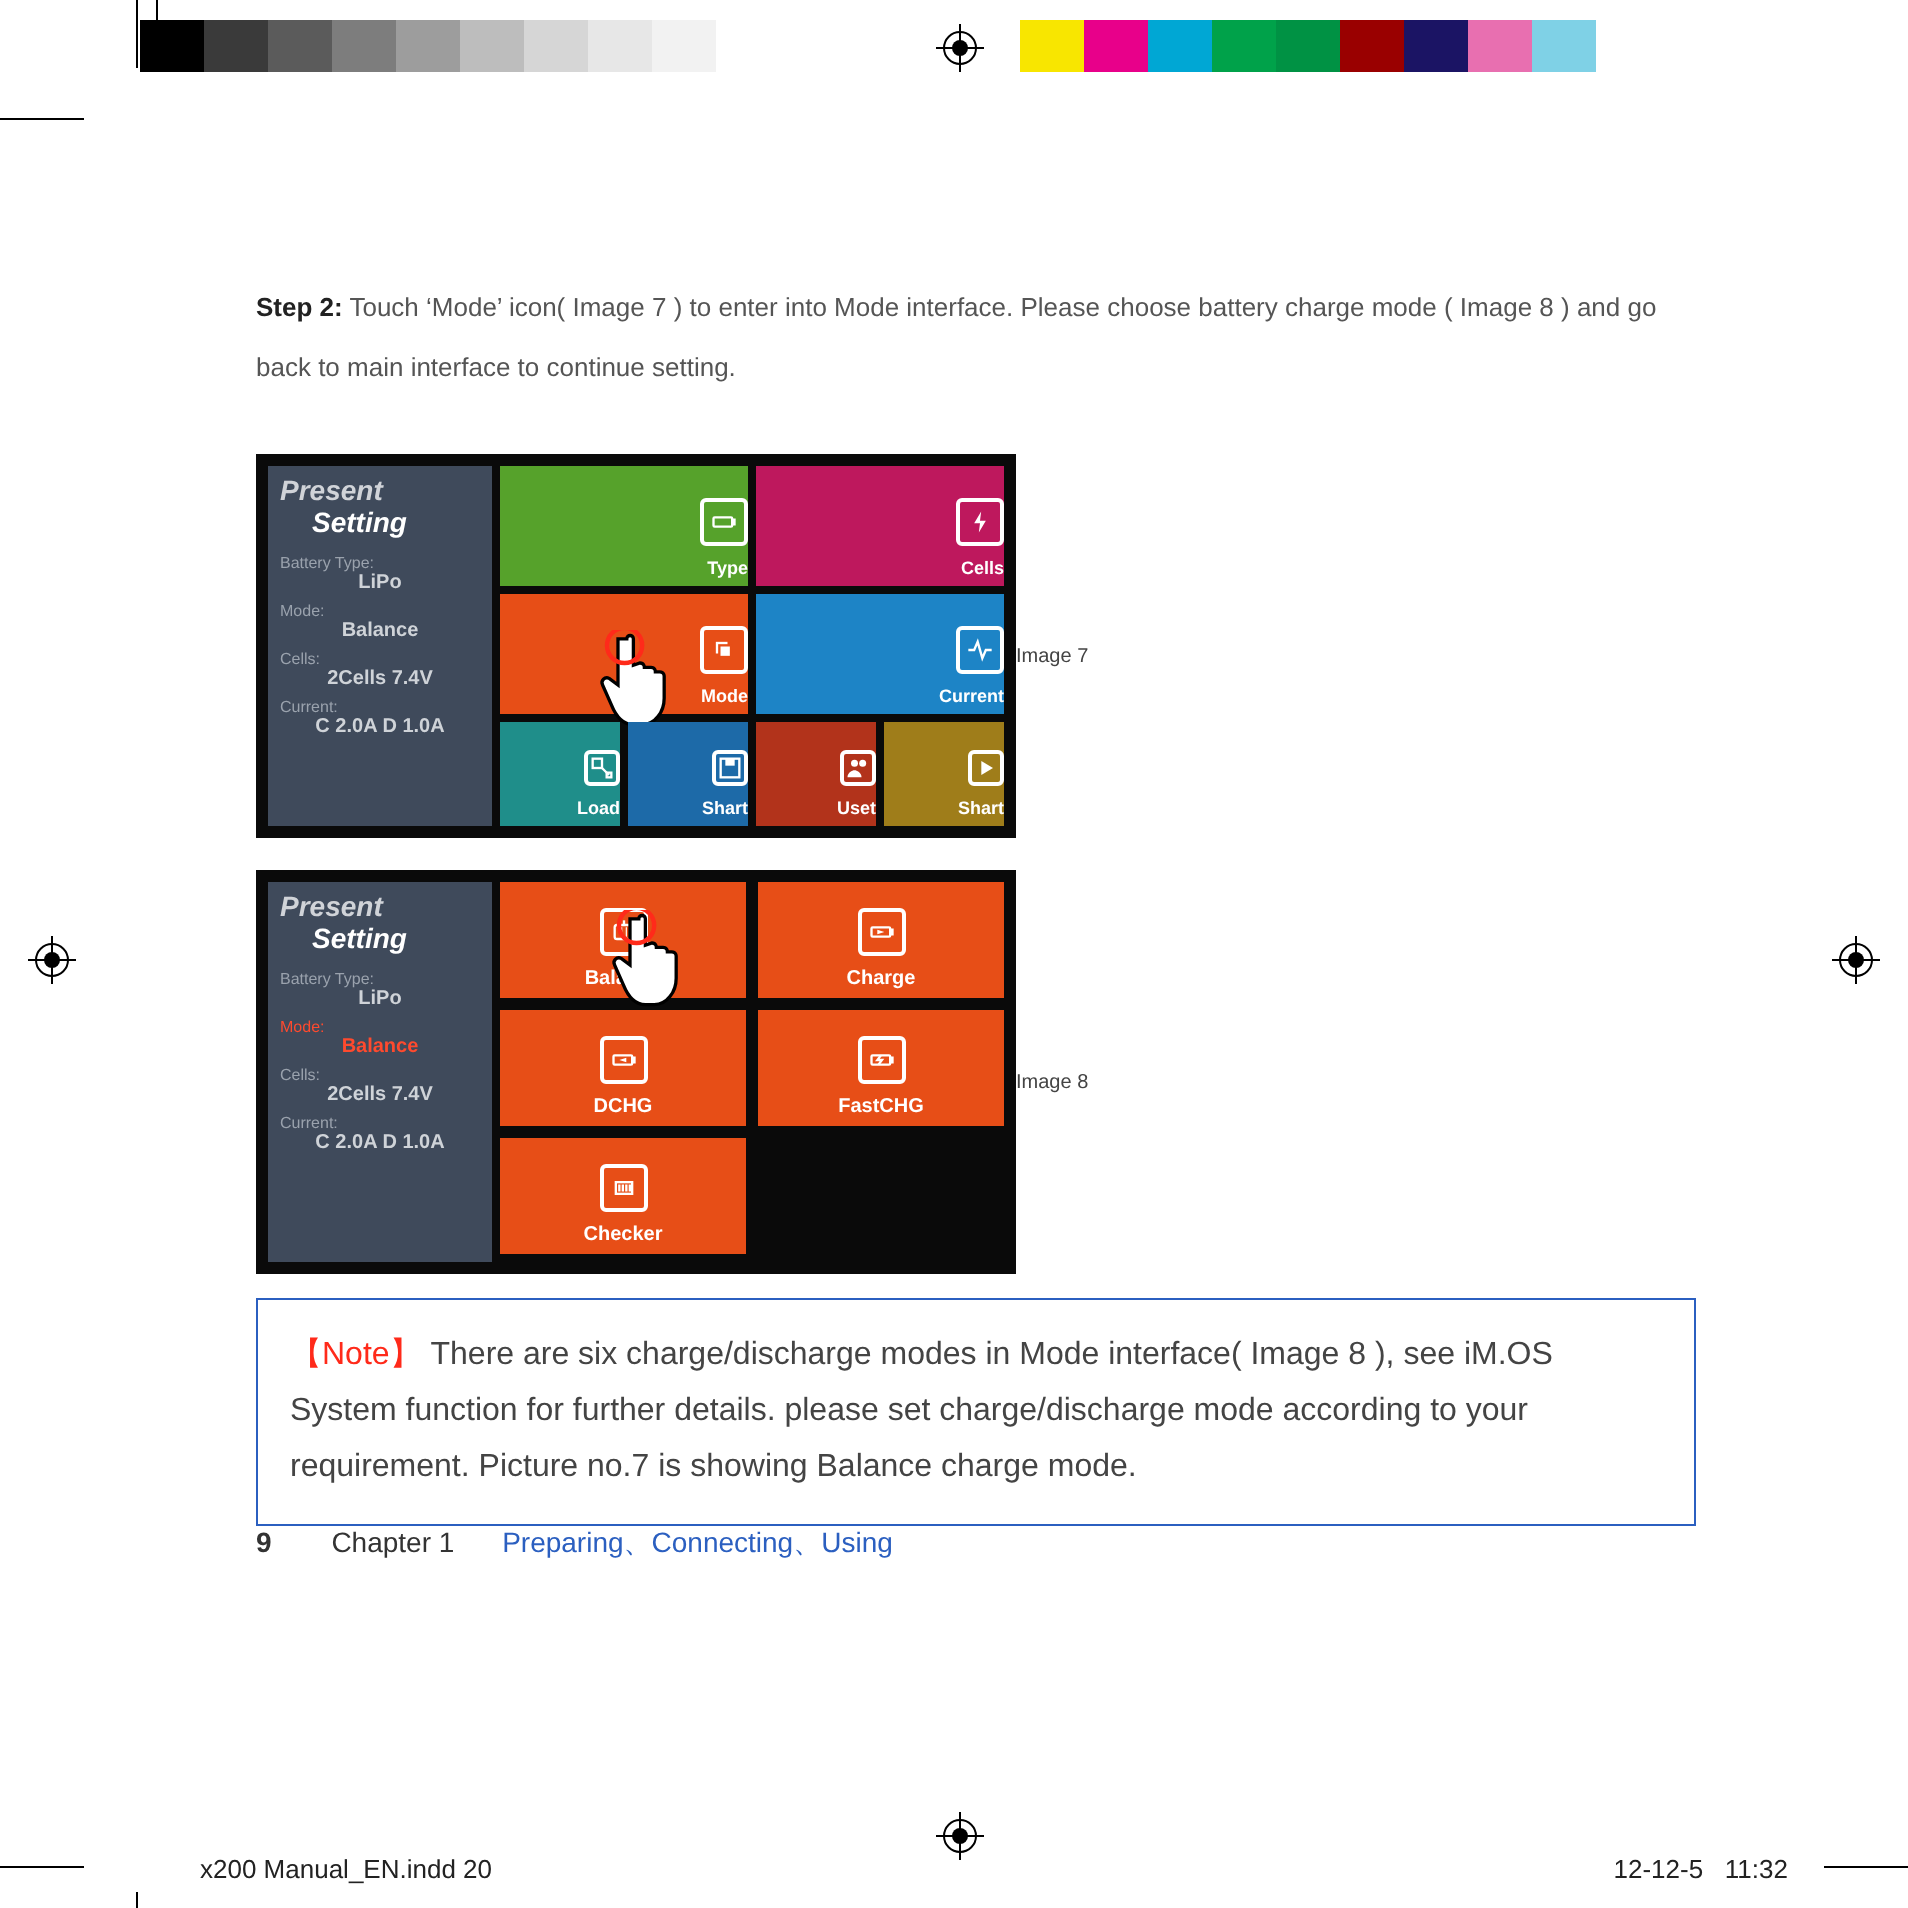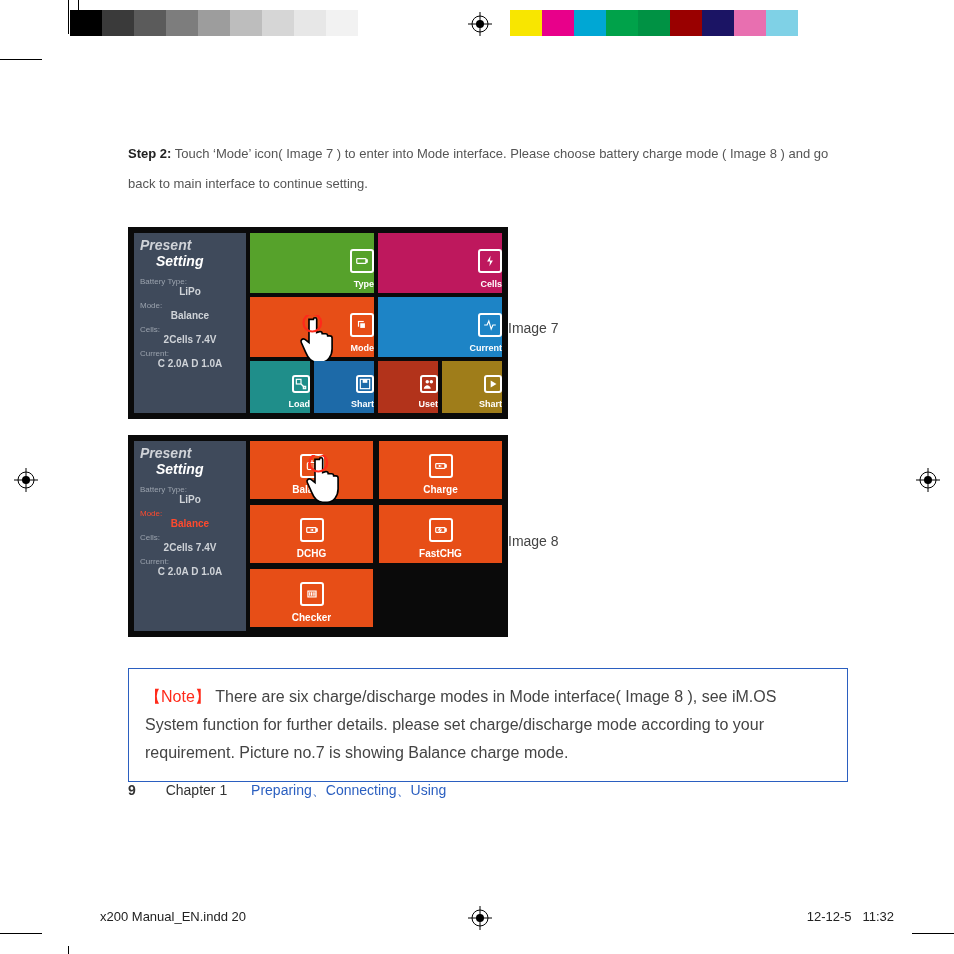--- a/index.html
+++ b/index.html
@@ -28,21 +28,21 @@
 
   
   .crop { position: absolute; background: #000; }
 
   
   .content { position: absolute; left: 128px; top: 126px; width: 720px; }
   .para { font-size: 13px; line-height: 30px; color: #555; }
   .para b { color: #222; }
 
   .screenshot-wrap { margin-top: 28px; display: flex; flex-direction: row; align-items: center; }
-  .caption { font-size: 14px; color: #444; margin-top: 10px; }
+  .caption { font-size: 10px; color: #444; margin-top: 10px; }
 
   
   .shot { background: #0a0a0a; padding: 6px; width: 380px; display: grid; grid-template-columns: 112px 1fr; grid-template-rows: auto; gap: 4px; }
   .present {
     background: #3f4a5b; color: #cfd3d9; font-size: 9px; padding: 4px 6px;
     display: flex; flex-direction: column; justify-content: flex-start;
     font-style: italic; font-weight: bold;
   }
   .present .hdr1 { color: #d0d3d8; font-size: 14px; font-style: italic; margin: 0; }
   .present .hdr2 { color: #fff; font-size: 14px; font-style: italic; margin: 0 0 4px 16px; }
@@ -60,30 +60,30 @@
   .hand {
     position: absolute; width: 44px; height: 52px; pointer-events: none;
   }
 
   
   .tiles2 { display: grid; grid-template-columns: 1fr 1fr; grid-template-rows: 58px 58px 58px; gap: 6px; }
   .tile2 { background: #e74e17; display: flex; flex-direction: column; align-items: center; justify-content: flex-end; padding-bottom: 4px; position: relative; }
   .tile2 .label { font-size: 10px; color: #fff; font-weight: bold; }
 
   
-  .notebox { border: 1px solid #2b5fc0; padding: 14px 16px; font-size: 16px; line-height: 28px; color: #444; margin-top: 31px; }
+  .notebox { border: 1px solid #2b5fc0; padding: 14px 16px; font-size: 16px; line-height: 28px; color: #444; margin-top: 12px; }
   .notebox .bracket { color: #ff2a1a; }
   .notebox .notelabel { color: #ff2a1a; }
 
   .footer-line { font-size: 14px; }
   .footer-line .pg { font-weight: bold; margin-right: 26px; }
   .footer-line .chap { margin-right: 20px; }
   .footer-line .blue { color: #2b5fc0; }
 
-  .indd-row { position: absolute; bottom: 30px; left: 100px; right: 60px; display: flex; justify-content: space-between; font-size: 13px; color: #222; }
+  .indd-row { position: absolute; bottom: 12px; left: 100px; right: 60px; display: flex; justify-content: space-between; font-size: 13px; color: #222; }
 </style>
 </head>
 <body>
 
 <div class="crop" style="left:0;top:59px;width:42px;height:1px"></div>
 <div class="crop" style="left:68px;top:0;width:1px;height:34px"></div>
 <div class="crop" style="left:78px;top:0;width:1px;height:34px"></div>
 <div class="crop" style="left:0;top:933px;width:42px;height:1px"></div>
 <div class="crop" style="left:68px;top:946px;width:1px;height:8px"></div>
 <div class="crop" style="left:912px;top:933px;width:42px;height:1px"></div>

